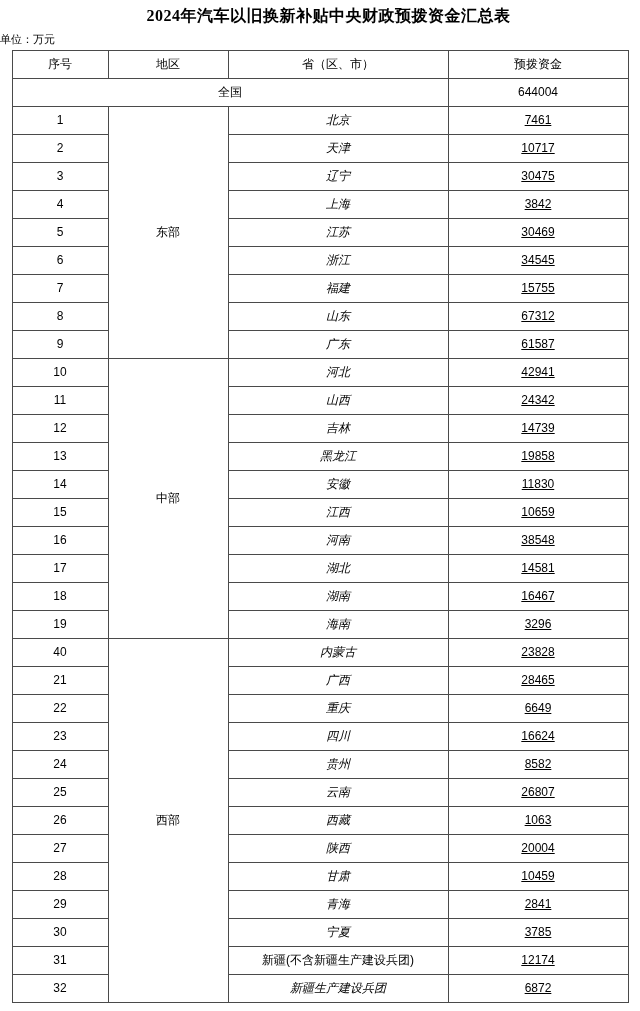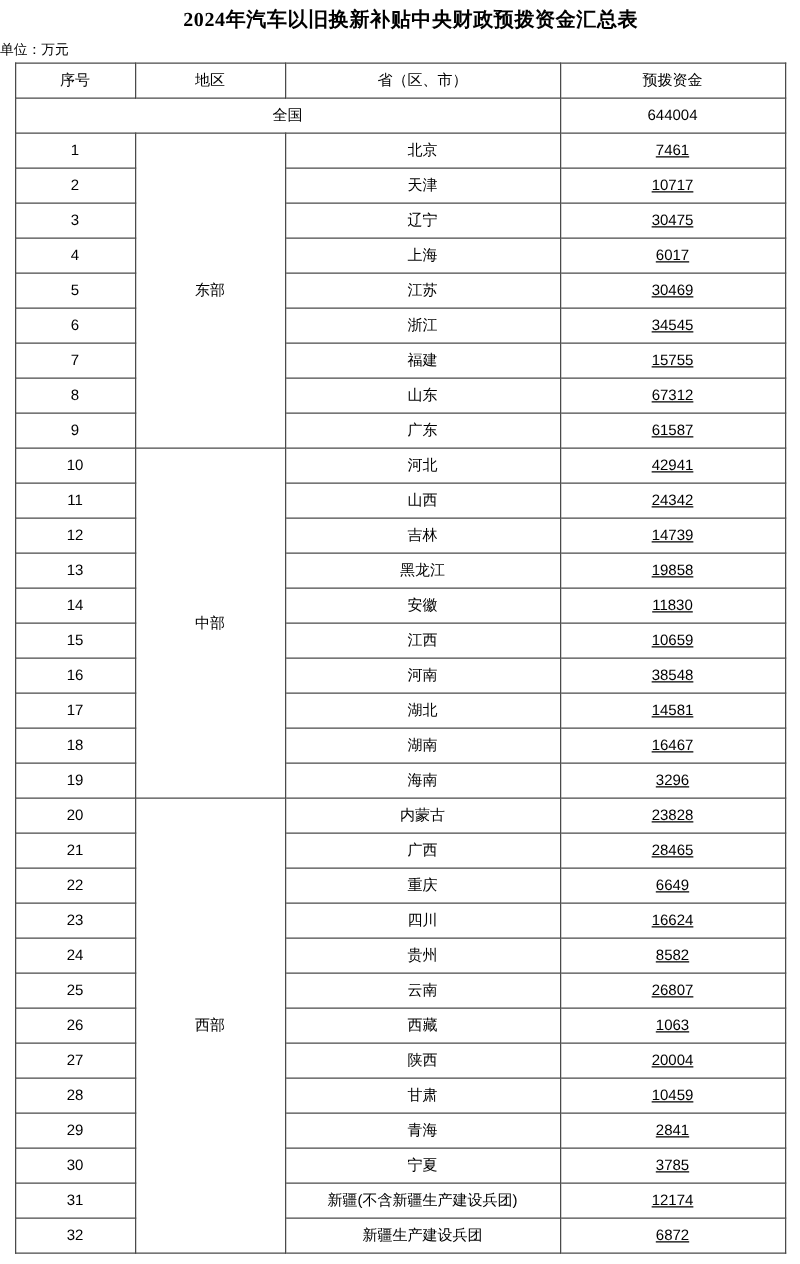--- a/index.html
+++ b/index.html
@@ -63,20 +63,21 @@
     height: 27px;
     font-weight: 700;
     font-size: 13px;
   }
   .region-cell {
     font-weight: 700;
     font-size: 13px;
   }
   .prov-name {
     font-size: 12.5px;
+    font-style: italic;
   }
   .amt {
     font-size: 12.5px;
     text-decoration: underline;
   }
   .idx {
     font-size: 12px;
   }
   .prov-long {
     font-size: 11.5px;
@@ -123,21 +124,21 @@
           <td class="amt">10717</td>
         </tr>
         <tr>
           <td class="idx">3</td>
           <td class="prov-name">辽宁</td>
           <td class="amt">30475</td>
         </tr>
         <tr>
           <td class="idx">4</td>
           <td class="prov-name">上海</td>
-          <td class="amt">6017</td>
+          <td class="amt">3842</td>
         </tr>
         <tr>
           <td class="idx">5</td>
           <td class="prov-name">江苏</td>
           <td class="amt">30469</td>
         </tr>
         <tr>
           <td class="idx">6</td>
           <td class="prov-name">浙江</td>
           <td class="amt">34545</td>
@@ -202,21 +203,21 @@
           <td class="idx">18</td>
           <td class="prov-name">湖南</td>
           <td class="amt">16467</td>
         </tr>
         <tr>
           <td class="idx">19</td>
           <td class="prov-name">海南</td>
           <td class="amt">3296</td>
         </tr>
         <tr>
-          <td class="idx">20</td>
+          <td class="idx">40</td>
           <td class="region-cell" rowspan="13">西部</td>
           <td class="prov-name">内蒙古</td>
           <td class="amt">23828</td>
         </tr>
         <tr>
           <td class="idx">21</td>
           <td class="prov-name">广西</td>
           <td class="amt">28465</td>
         </tr>
         <tr>

